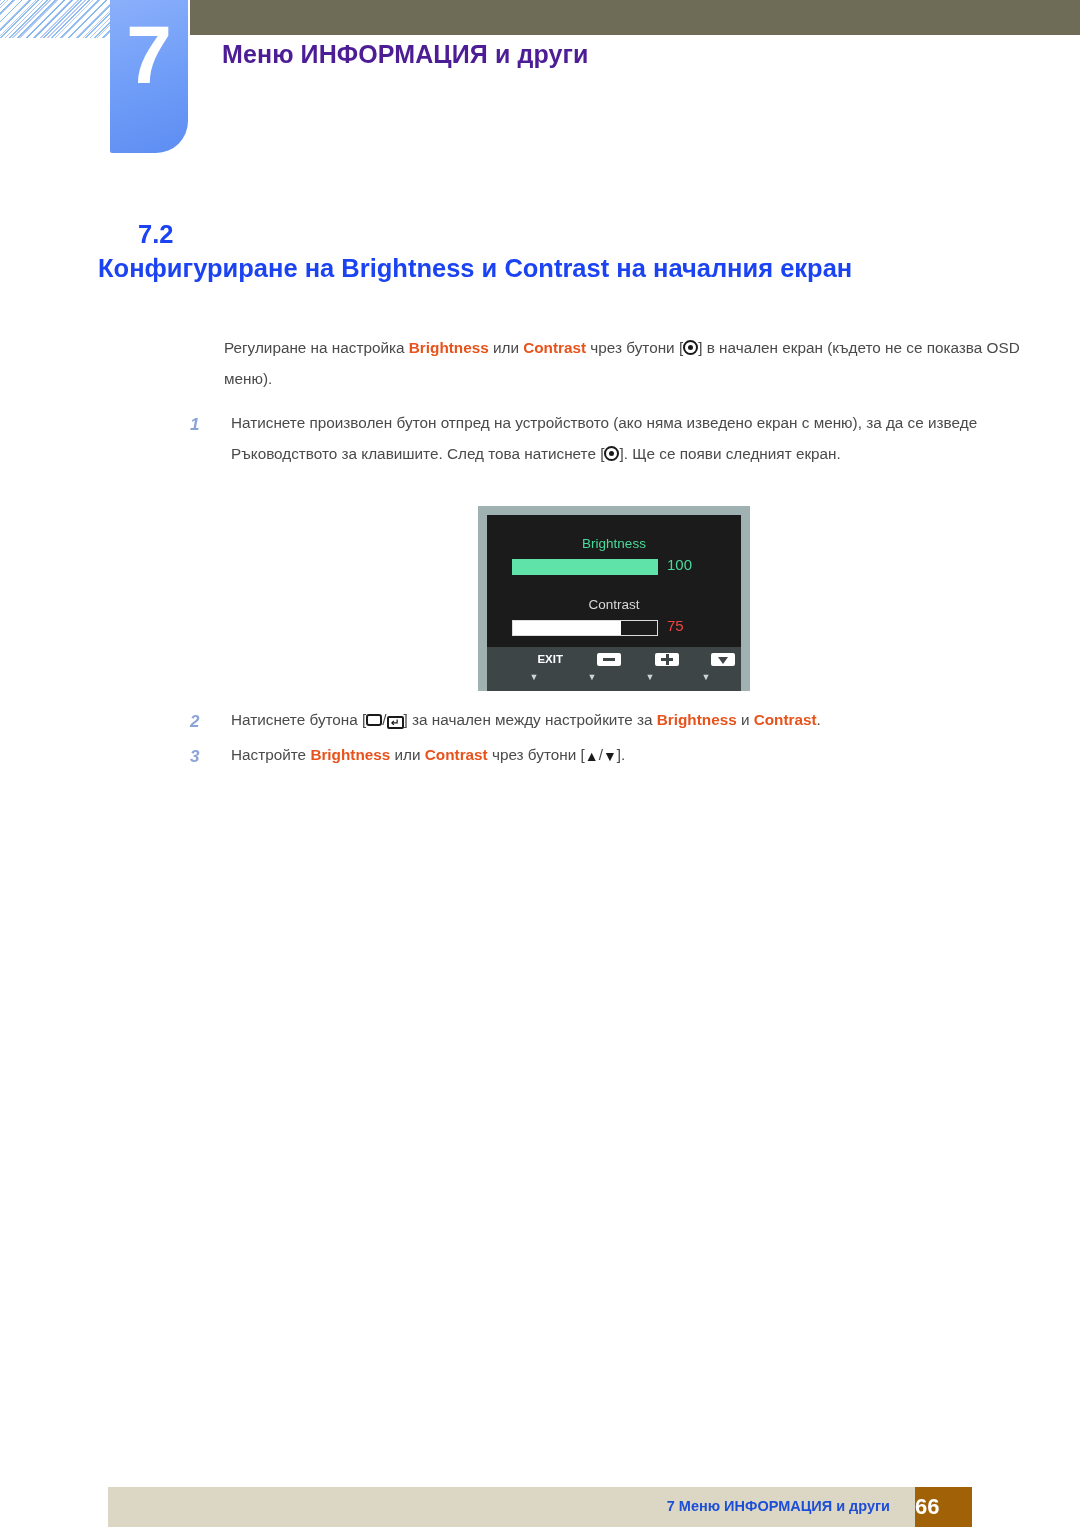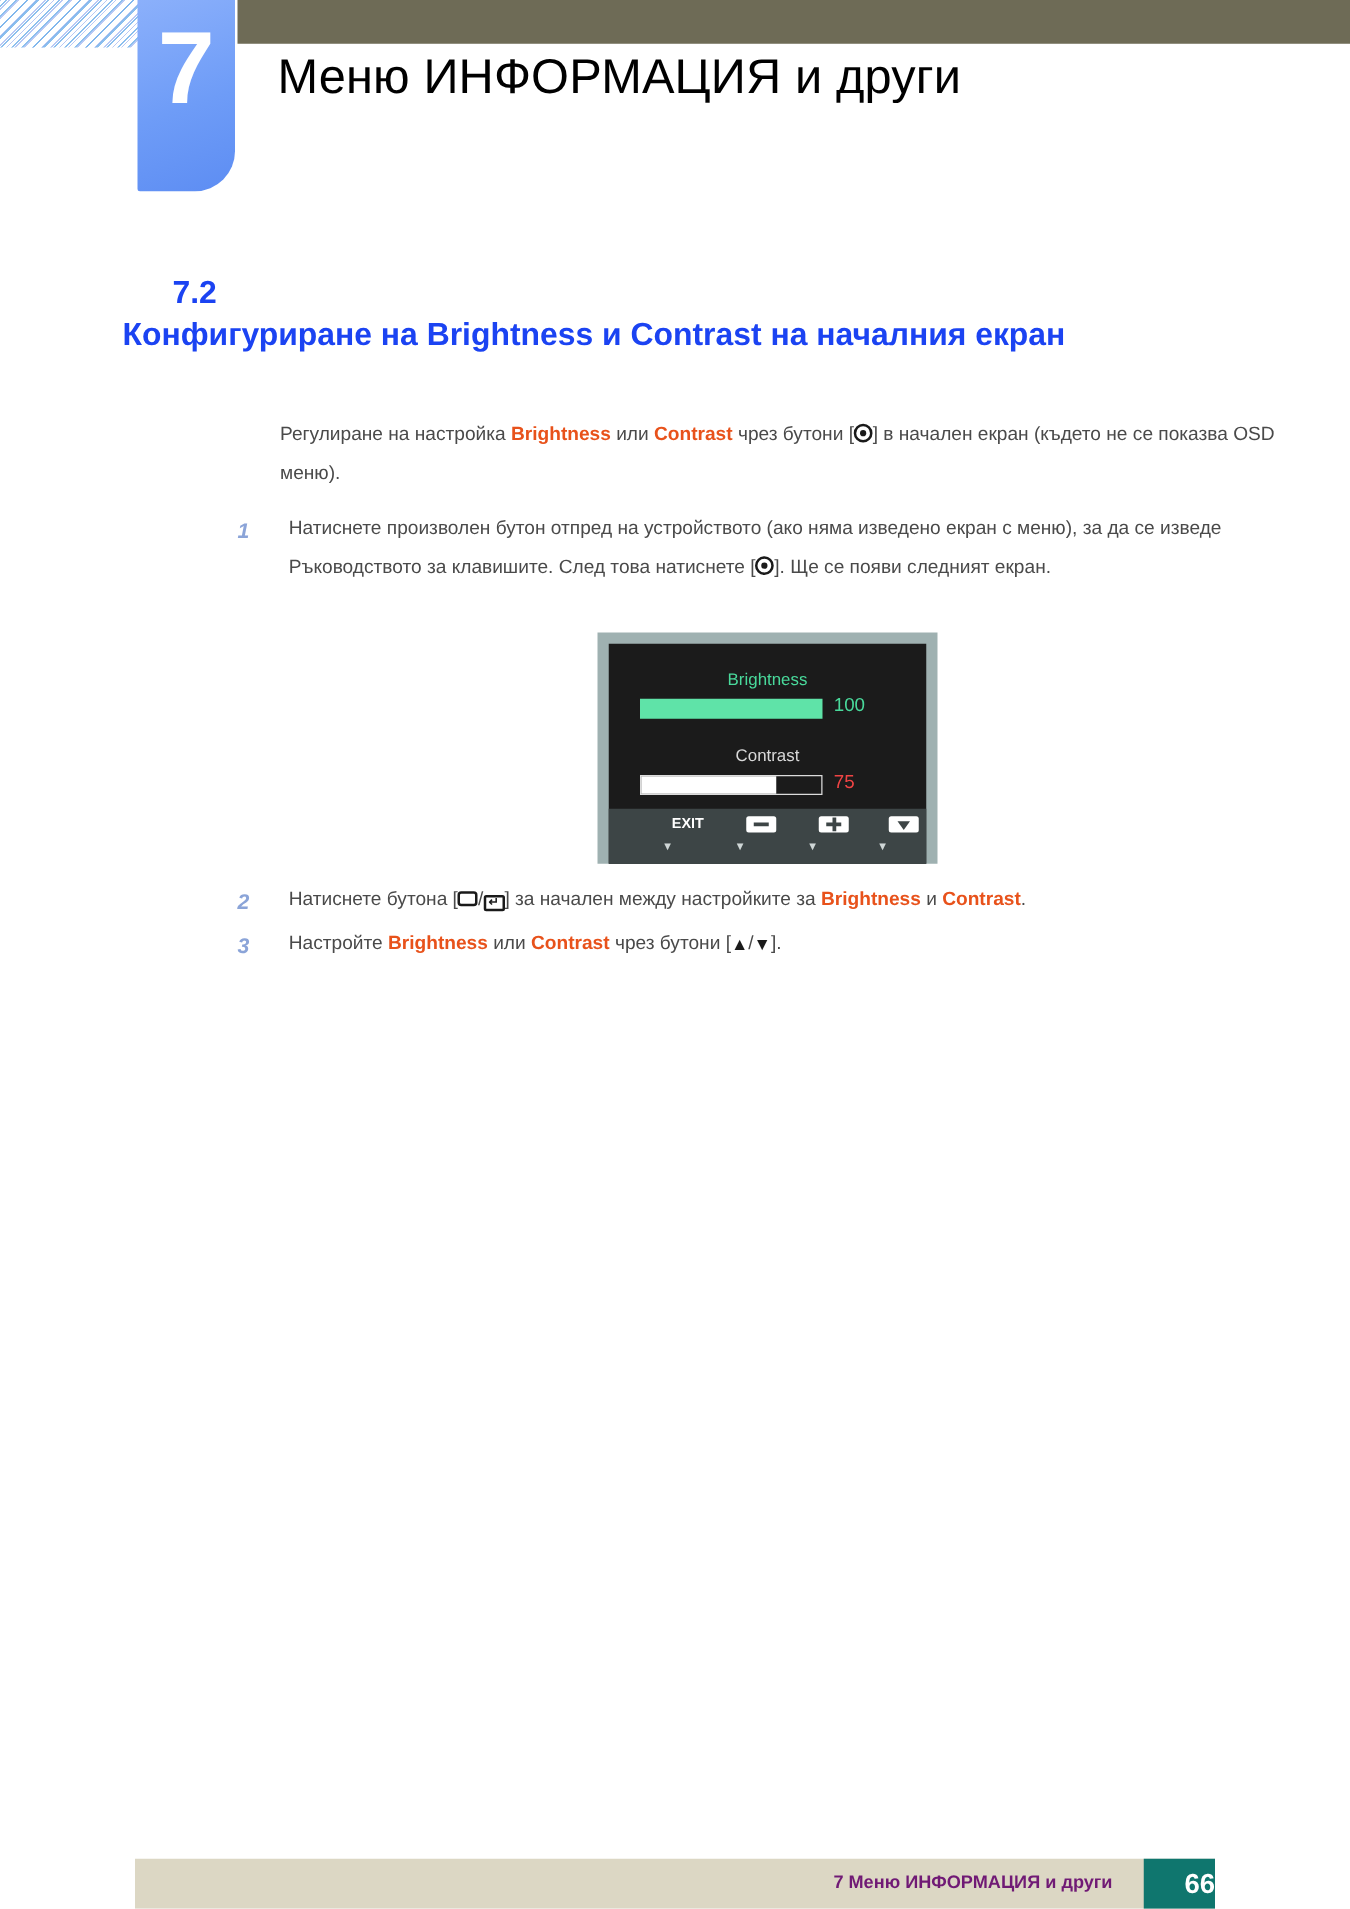--- a/index.html
+++ b/index.html
@@ -56,23 +56,23 @@
     text-align: center;
     color: #ffffff;
     font-size: 82px;
     font-weight: bold;
     line-height: 1;
     font-family: "Liberation Sans", sans-serif;
   }
   .chapter-title {
     position: absolute;
     left: 222px; top: 40px;
-    color: #000000;
-    font-size: 39px;
-    font-weight: normal;
+    color: #4c1d95;
+    font-size: 25px;
+    font-weight: bold;
     letter-spacing: 0.1px;
     white-space: nowrap;
   }
 
   
   .section-head {
     position: absolute;
     left: 98px; top: 218px;
     width: 900px;
     color: #1b43f2;
@@ -310,34 +310,34 @@
   .footer-bar {
     position: absolute;
     left: 108px; bottom: 0;
     width: 864px; height: 40px;
     background: #dcd7c4;
   }
   .footer-text {
     position: absolute;
     right: 82px;
     top: 11px;
-    color: #701a75;
+    color: #1d4ed8;
     font-size: 14.5px;
     font-weight: bold;
     white-space: nowrap;
   }
   .footer-pagebox {
     position: absolute;
     right: 0; top: 0;
     width: 57px; height: 40px;
-    background: #0f766e;
+    background: #a16207;
     color: #ffffff;
     font-size: 22px;
     font-weight: bold;
-    text-align: right;
+    text-align: left;
     line-height: 40px;
   }
 </style>
 </head>
 <body>
 
 <div class="hatch"></div>
 <div class="hatch2"></div>
 <div class="olive-bar"></div>
 

